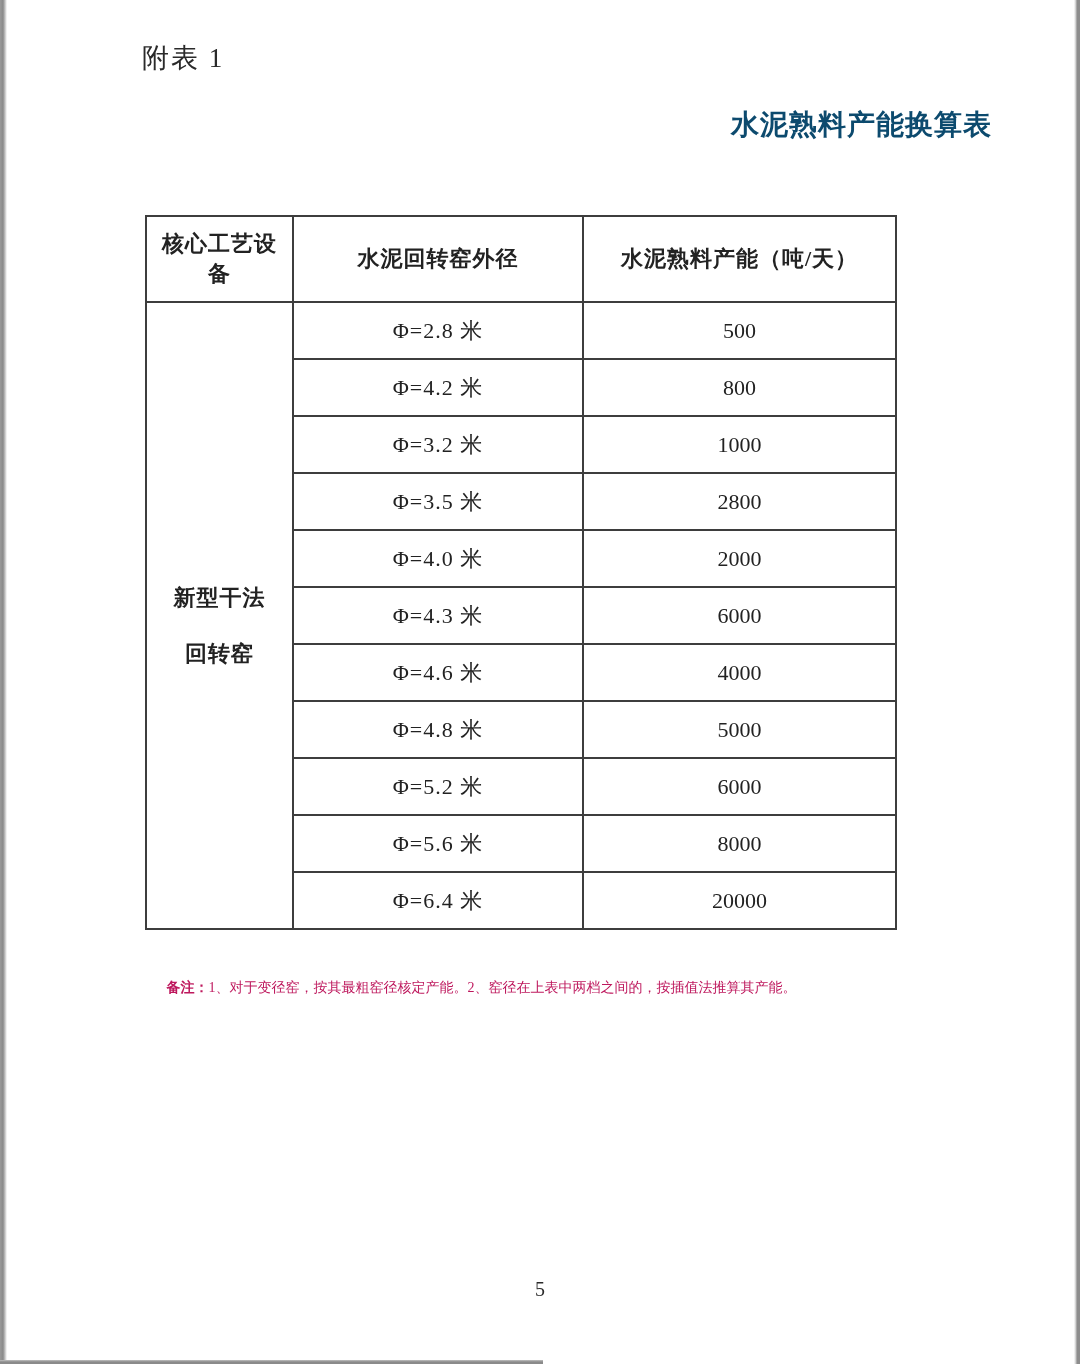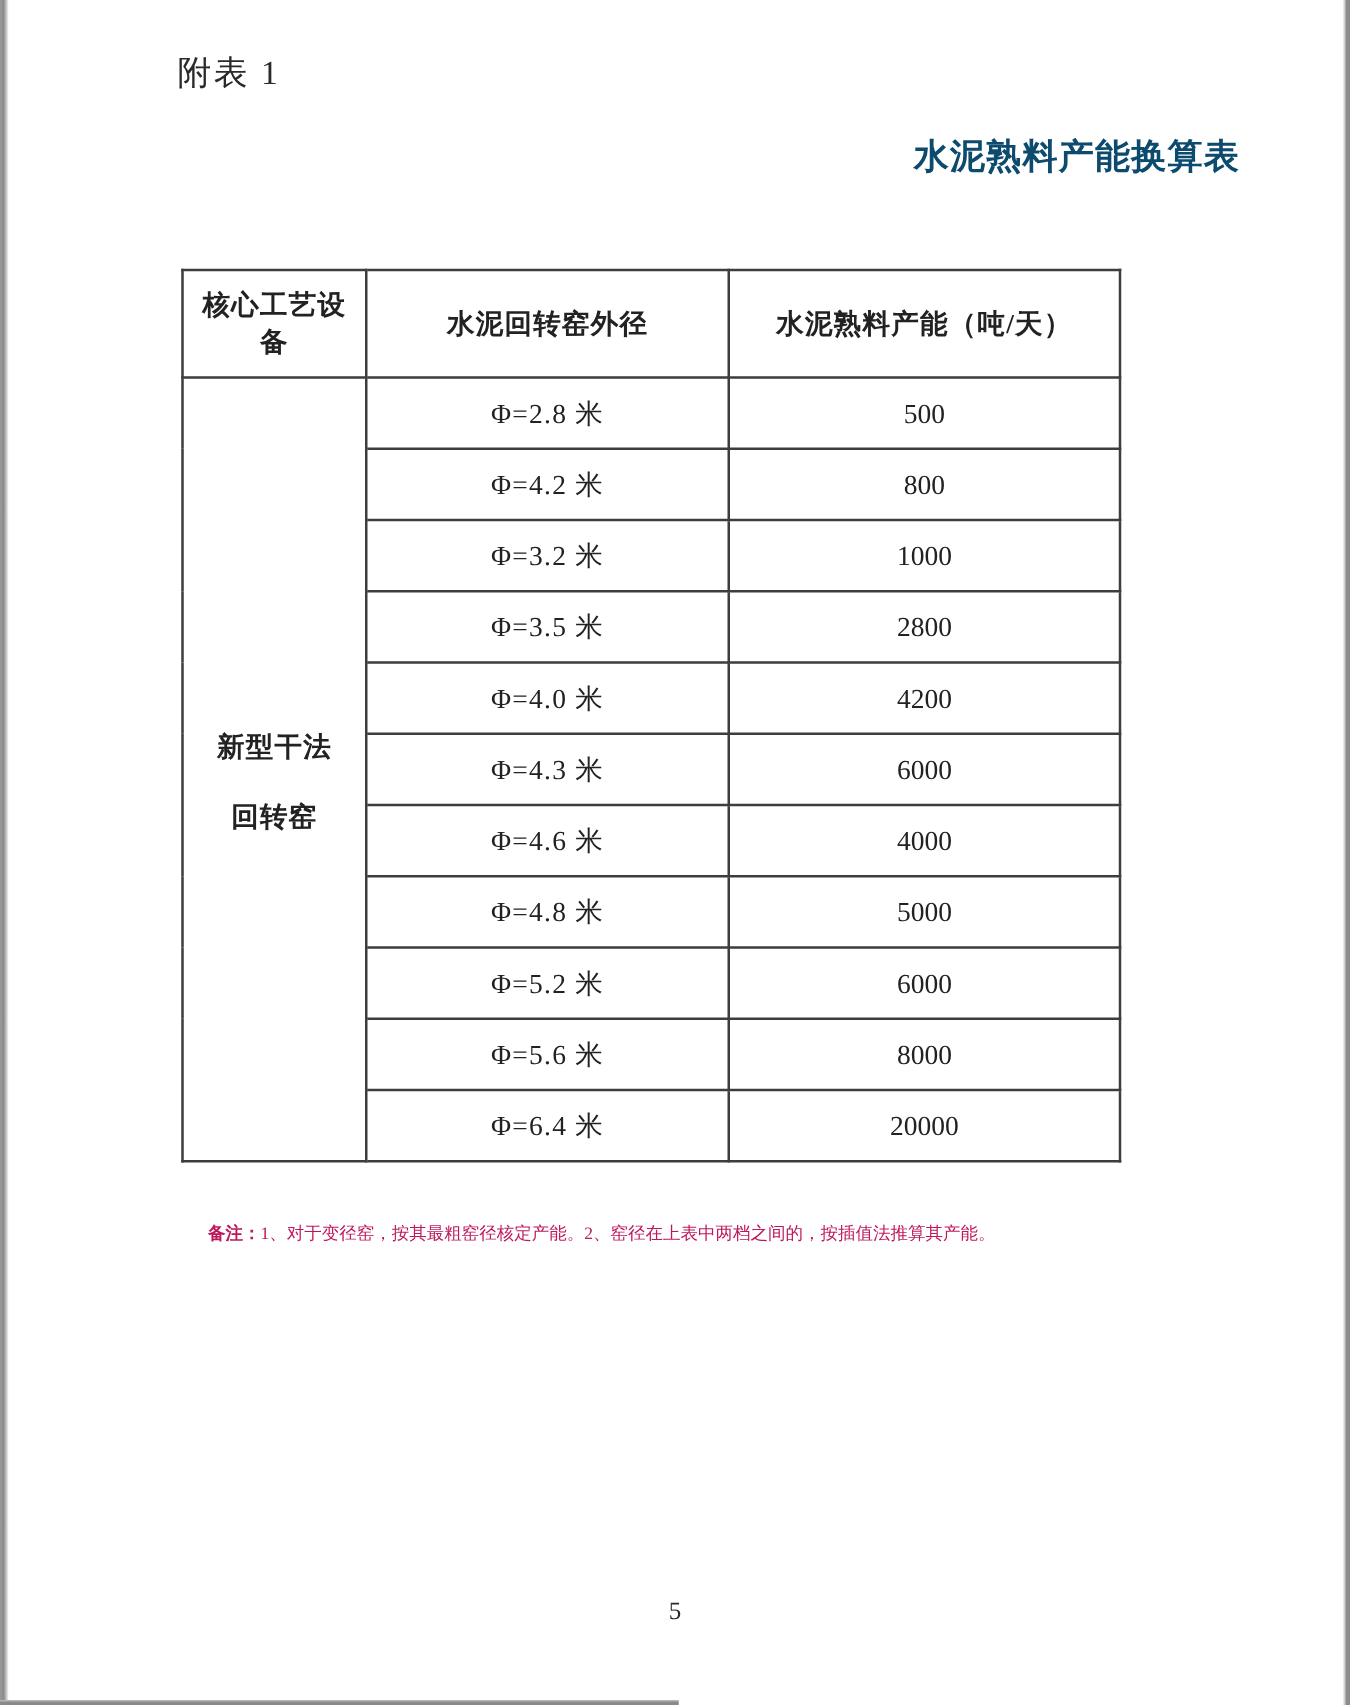--- a/index.html
+++ b/index.html
@@ -141,21 +141,21 @@
     <tr>
       <td class="diameter">Φ=3.2 米</td>
       <td class="capacity-val">1000</td>
     </tr>
     <tr>
       <td class="diameter">Φ=3.5 米</td>
       <td class="capacity-val">2800</td>
     </tr>
     <tr>
       <td class="diameter">Φ=4.0 米</td>
-      <td class="capacity-val">4200</td>
+      <td class="capacity-val">2000</td>
     </tr>
     <tr>
       <td class="diameter">Φ=4.3 米</td>
       <td class="capacity-val">6000</td>
     </tr>
     <tr>
       <td class="diameter">Φ=4.6 米</td>
       <td class="capacity-val">4000</td>
     </tr>
     <tr>

